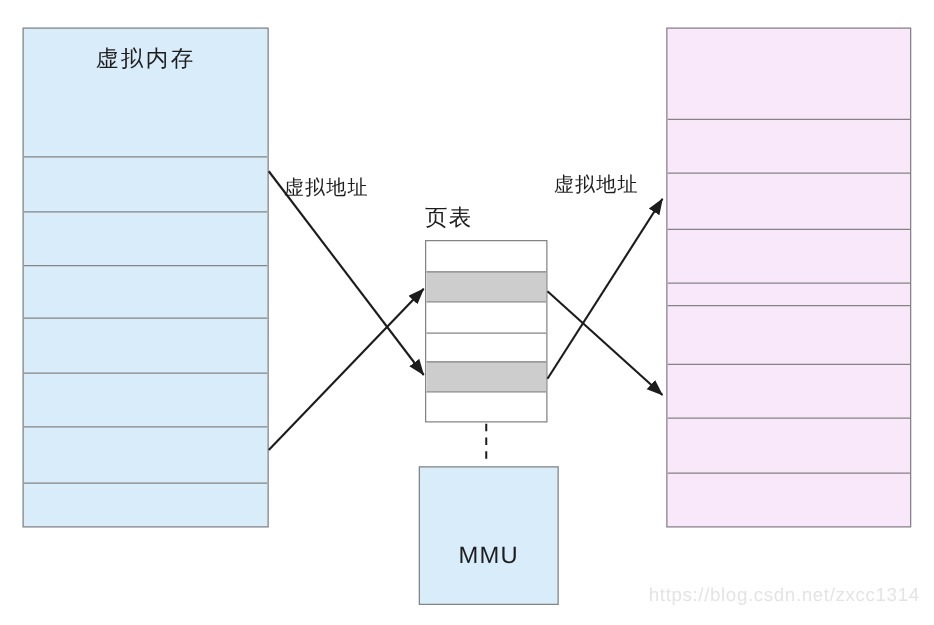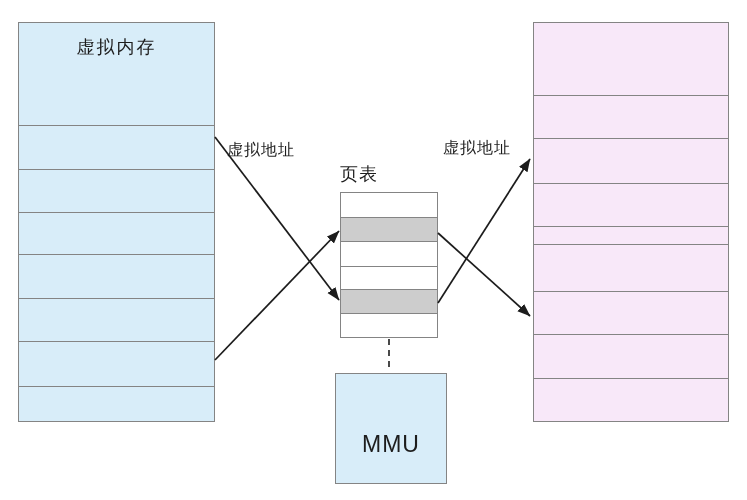--- a/index.html
+++ b/index.html
@@ -23,21 +23,21 @@
   }
   .pt-title{
     position:absolute;left:340px;top:162px;width:98px;text-align:left;
     font-size:18px;letter-spacing:1px;color:var(--text);
   }
   .addr-label{position:absolute;font-size:16px;letter-spacing:1px;color:var(--text);}
   .va-label{left:227px;top:140px;}
   .pa-label{left:443px;top:138px;}
   .mmu-label{
     position:absolute;inset:0;display:flex;align-items:center;justify-content:center;
-    font-size:23px;letter-spacing:1px;color:var(--text);margin-top:32px;
+    font-size:19px;letter-spacing:1px;color:var(--text);margin-top:32px;
   }
   .watermark{position:absolute;left:519px;top:468px;font-size:15px;letter-spacing:0.5px;color:var(--watermark);}
   svg.overlay{position:absolute;left:0;top:0;pointer-events:none;}
   .arrow-line{stroke:var(--arrow);stroke-width:1.7;fill:none;}
   .dashed-line{stroke:var(--arrow);stroke-width:1.6;stroke-dasharray:6 5;fill:none;}
   .arrowhead{fill:var(--arrow);stroke:none;}
 </style>
 </head>
 <body>
 
@@ -83,20 +83,21 @@
       </div>
   </div>
 
   <div class="box mmu-box">
     <div class="mmu-label">MMU</div>
   </div>
 
   <div class="addr-label va-label">虚拟地址</div>
   <div class="addr-label pa-label">虚拟地址</div>
 
+  <div class="watermark">https://blog.csdn.net/zxcc1314</div>
 
   <svg class="overlay" width="747" height="500" viewBox="0 0 747 500">
     <defs>
       <marker id="arrow" markerUnits="userSpaceOnUse" markerWidth="15" markerHeight="12" refX="12.5" refY="5" orient="auto">
         <path class="arrowhead" d="M0,0 L13,5 L0,10 Z"></path>
       </marker>
     </defs>
     <line class="arrow-line" x1="215" y1="137" x2="339" y2="300" marker-end="url(#arrow)"></line>
     <line class="arrow-line" x1="215" y1="360" x2="339" y2="231" marker-end="url(#arrow)"></line>
     <line class="arrow-line" x1="438" y1="233" x2="530" y2="316" marker-end="url(#arrow)"></line>

